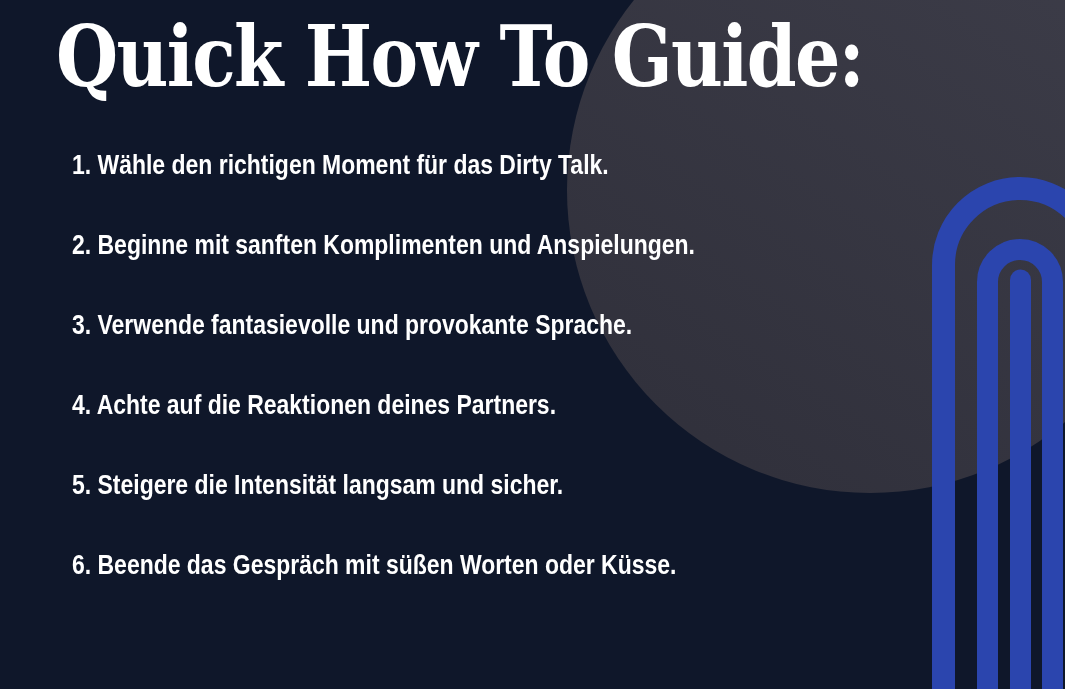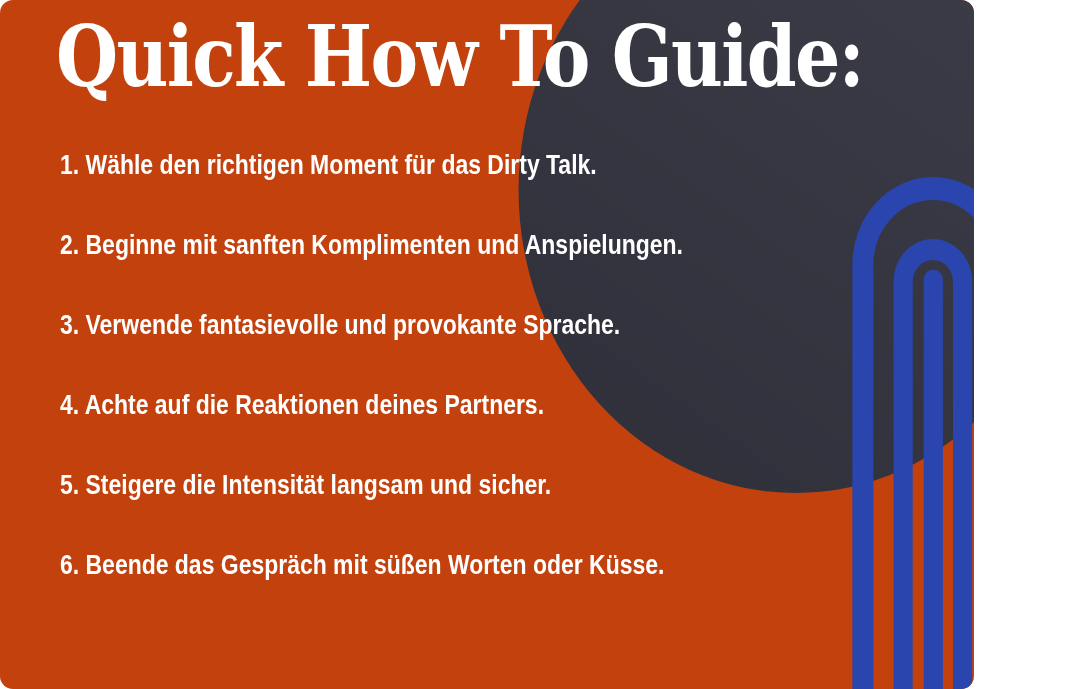--- a/index.html
+++ b/index.html
@@ -1,26 +1,25 @@
 <!DOCTYPE html>
 <html><head>
 <meta charset="utf-8">
 <style>
   html, body {
     margin: 0;
     padding: 0;
   }
   .stage {
     position: relative;
-    width: 974px;
+    width: 1065px;
     height: 689px;
-    background: #c2410c;
+    background: #0f172a;
     overflow: hidden;
     font-family: "Liberation Sans", sans-serif;
-    border-radius: 13px;
   }
   .decor {
     position: absolute;
     inset: 0;
     width: 100%;
     height: 100%;
     display: block;
   }
   .title {
     position: absolute;
@@ -32,21 +31,21 @@
     font-weight: 700;
     font-size: 84px;
     line-height: 1.12;
     letter-spacing: -2px;
     white-space: nowrap;
     transform: scaleX(0.85);
     transform-origin: left top;
   }
   .steps {
     position: absolute;
-    left: 60px;
+    left: 72px;
     top: 151px;
     margin: 0;
     padding: 0;
     list-style: none;
   }
   .step {
     color: #FFFFFF;
     font-weight: 700;
     font-size: 28px;
     line-height: 28px;

